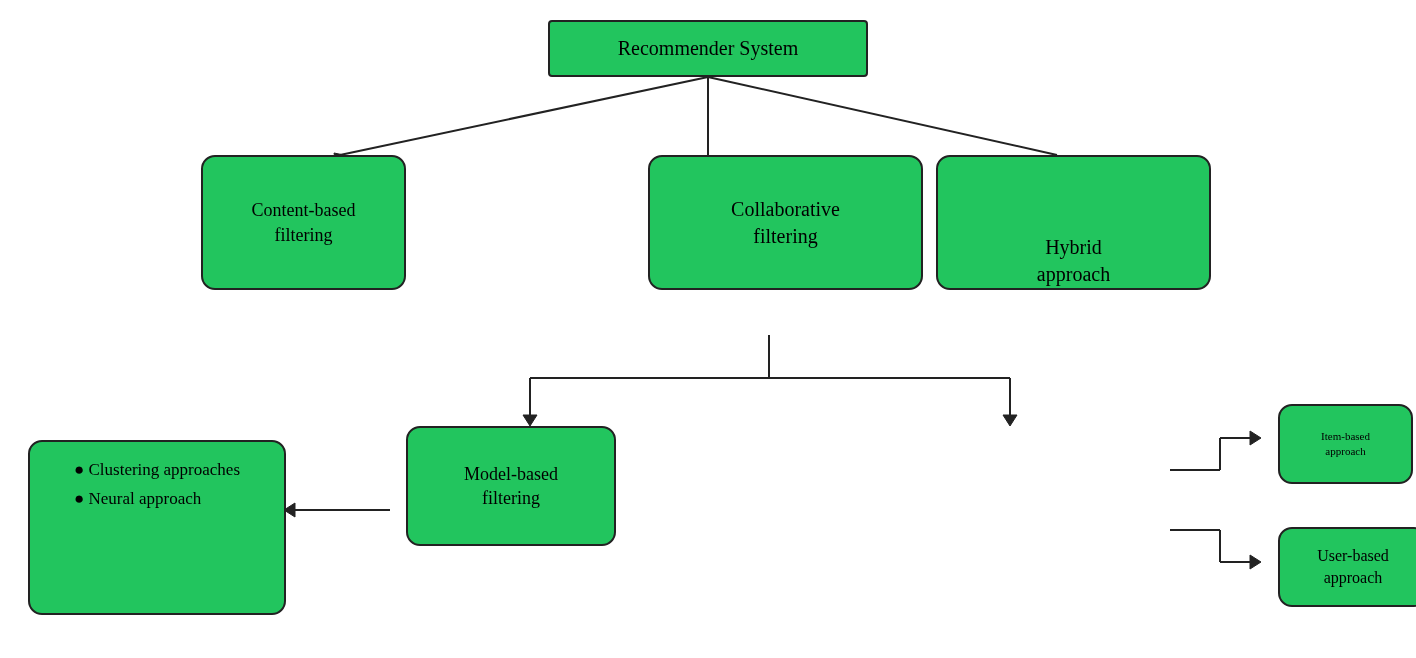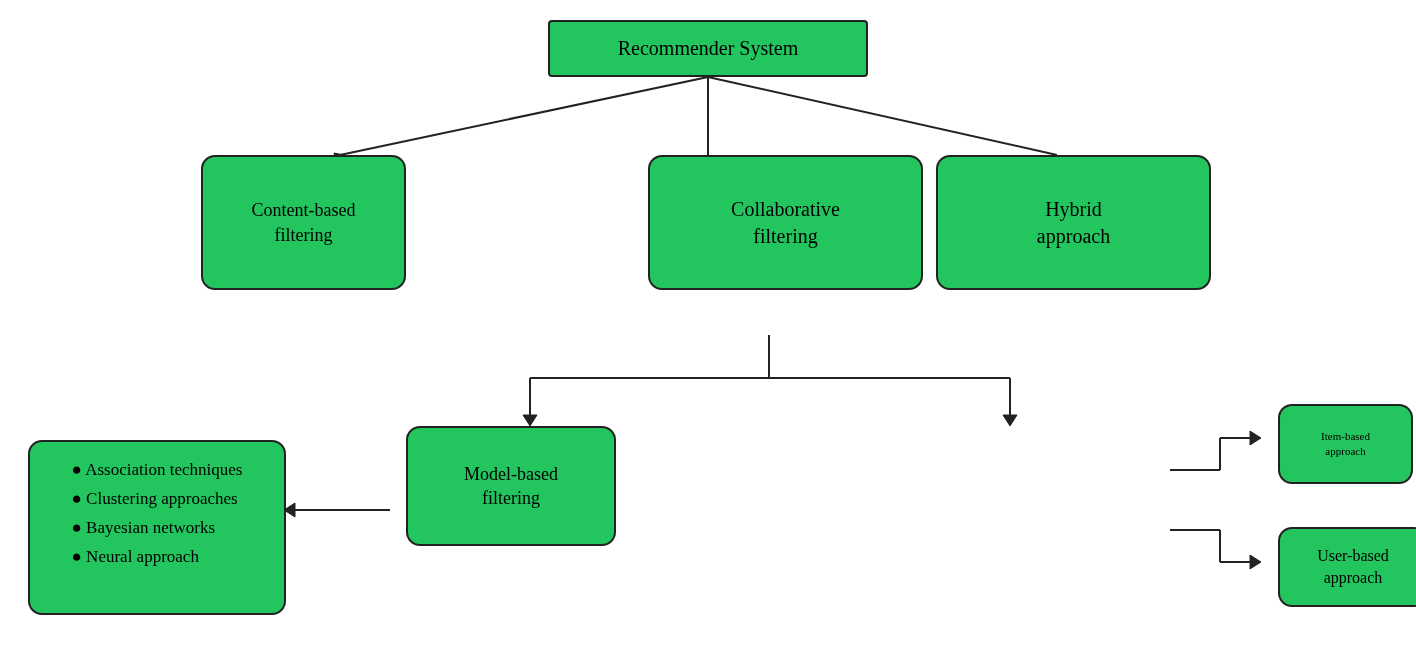--- a/index.html
+++ b/index.html
@@ -104,34 +104,32 @@
   </div>
 
   <div class="node node-rounded" style="left:185px; top:155px; width:205px; height:135px;">
     <span>Content-based<br>filtering</span>
   </div>
 
   <div class="node node-rounded" style="left:632px; top:155px; width:275px; height:135px; font-size:20px;">
     <span>Collaborative<br>filtering</span>
   </div>
 
-  <div class="node node-rounded" style="left:920px; top:155px; width:275px; height:135px; font-size:20px;">
+  <div class="node node-rounded" style="left:920px; top:155px; width:275px; height:135px; font-size:20px;align-items:flex-end;">
     <span>Hybrid<br>approach</span>
   </div>
 
   <div class="node node-rounded" style="left:390px; top:426px; width:210px; height:120px; font-size:18px;">
     <span>Model-based<br>filtering</span>
   </div>
 
 
   <div class="node node-list" style="left:28px; top:440px; width:258px; height:175px;">
     <div>
-      <div>● Association techniques</div>
       <div>● Clustering approaches</div>
-      <div>● Bayesian networks</div>
       <div>● Neural approach</div>
     </div>
   </div>
 
   <div class="node node-rounded" style="left:1262px; top:404px; width:135px; height:80px; font-size:11px;">
     <span>Item-based<br>approach</span>
   </div>
 
   <div class="node node-rounded" style="left:1262px; top:527px; width:150px; height:80px; font-size:16px;">
     <span>User-based<br>approach</span>

